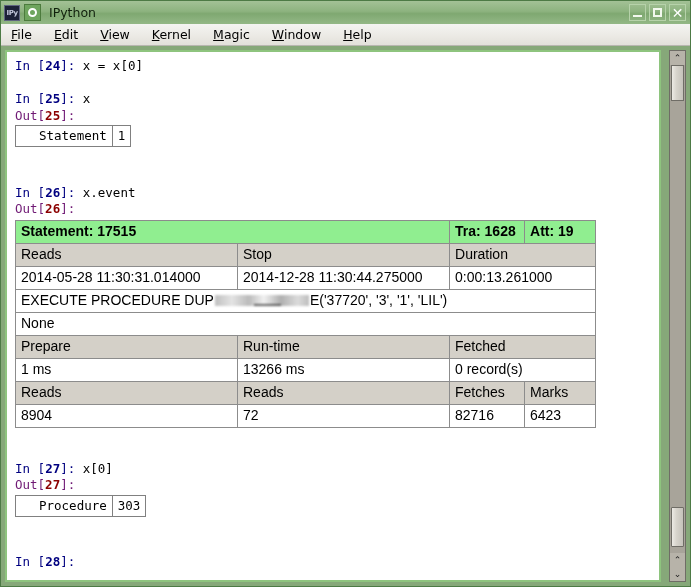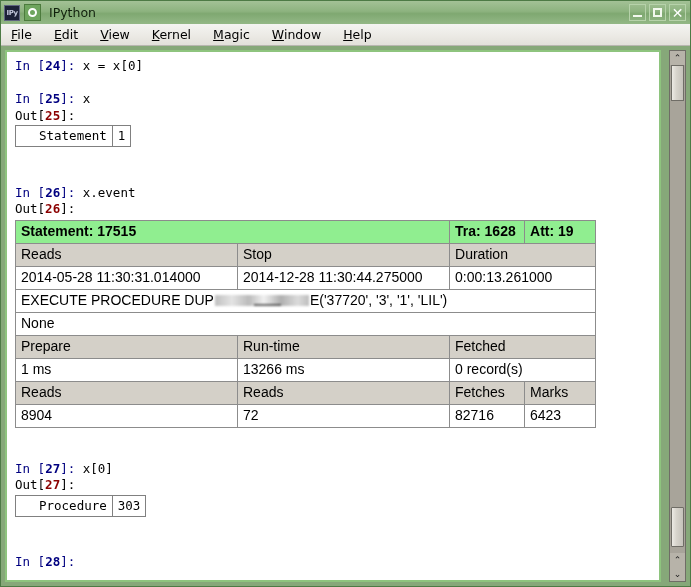--- a/index.html
+++ b/index.html
@@ -208,21 +208,21 @@
     background: linear-gradient(to right, #eceae4 0%, #d7d4cc 40%, #c5c2ba 100%);
     border: 1px solid #6f6d66;
     box-sizing: border-box;
   }
 
   
   .blank-line { height: 16.5px; }
   .prompt-line { white-space: pre; }
   .pin  { color: #000080; }
   .pnum { color: #000080; font-weight: bold; }
-  .pout { color: #000000; }
+  .pout { color: #701a75; }
   .poutnum { color: #8b0000; font-weight: bold; }
   .code { color: #000000; }
 
   
   .repr-box {
     display: inline-block;
     border: 1px solid #808080;
     background: #ffffff;
     margin: 1px 0 0 0;
     font-family: "DejaVu Sans Mono", monospace;

